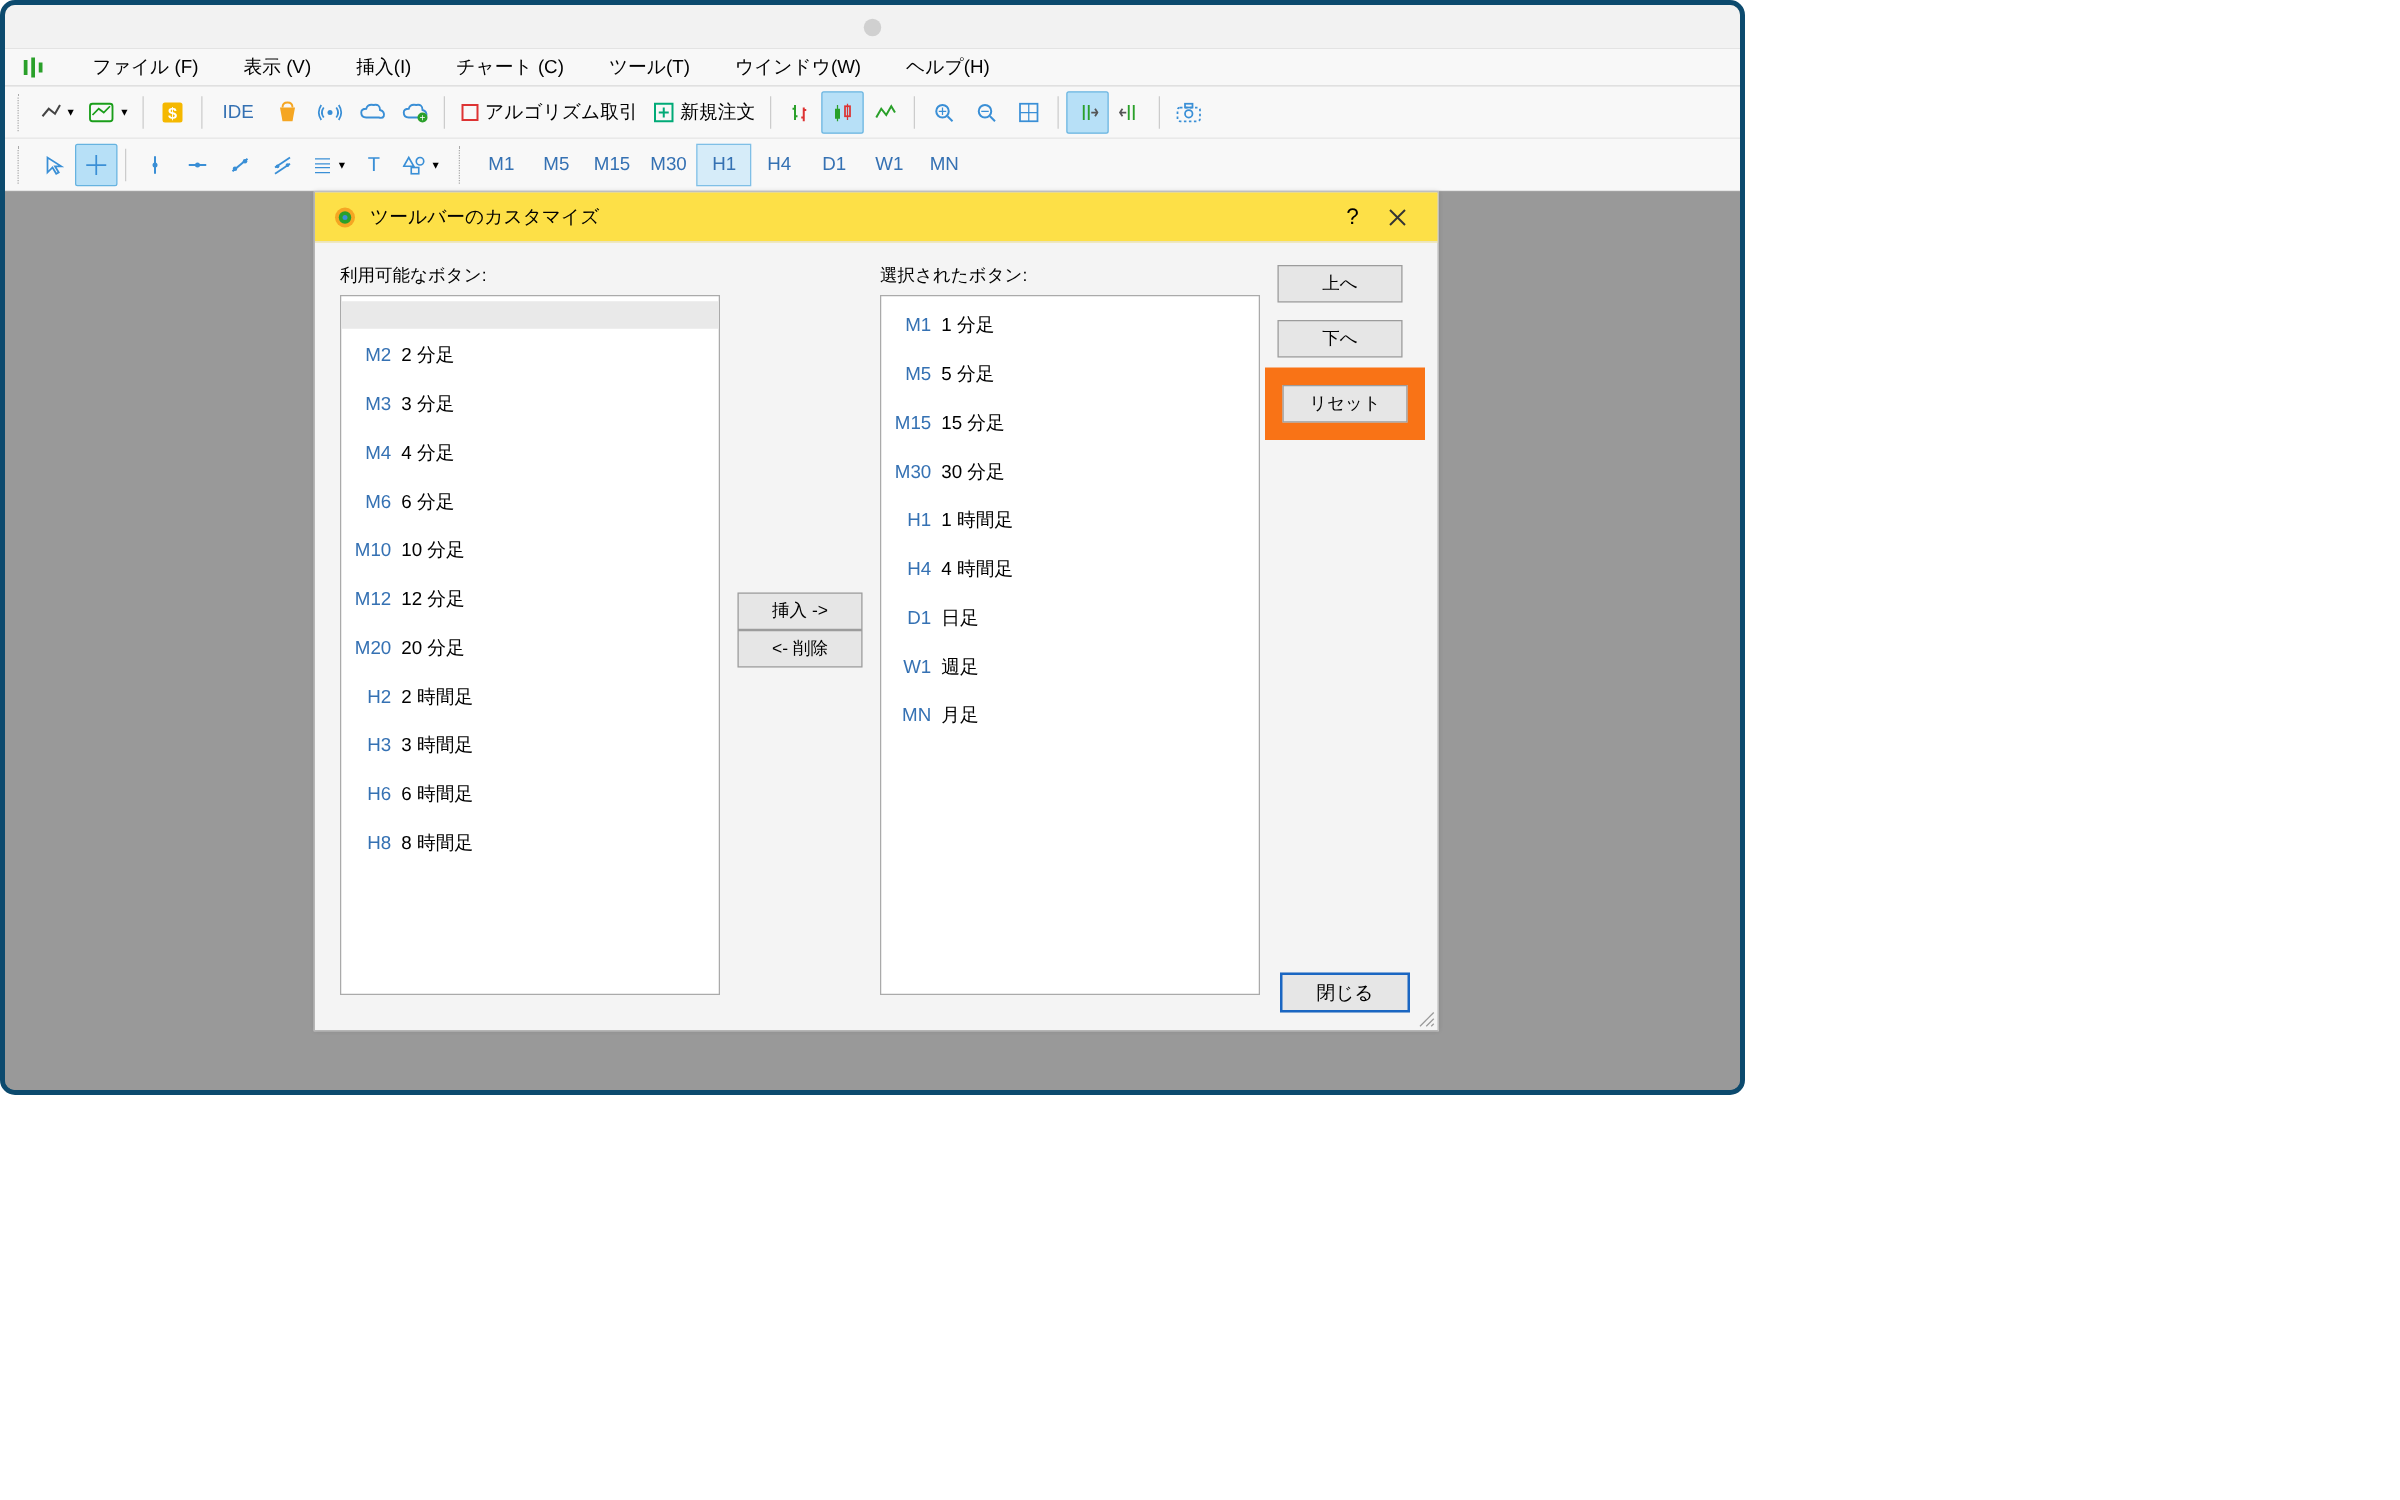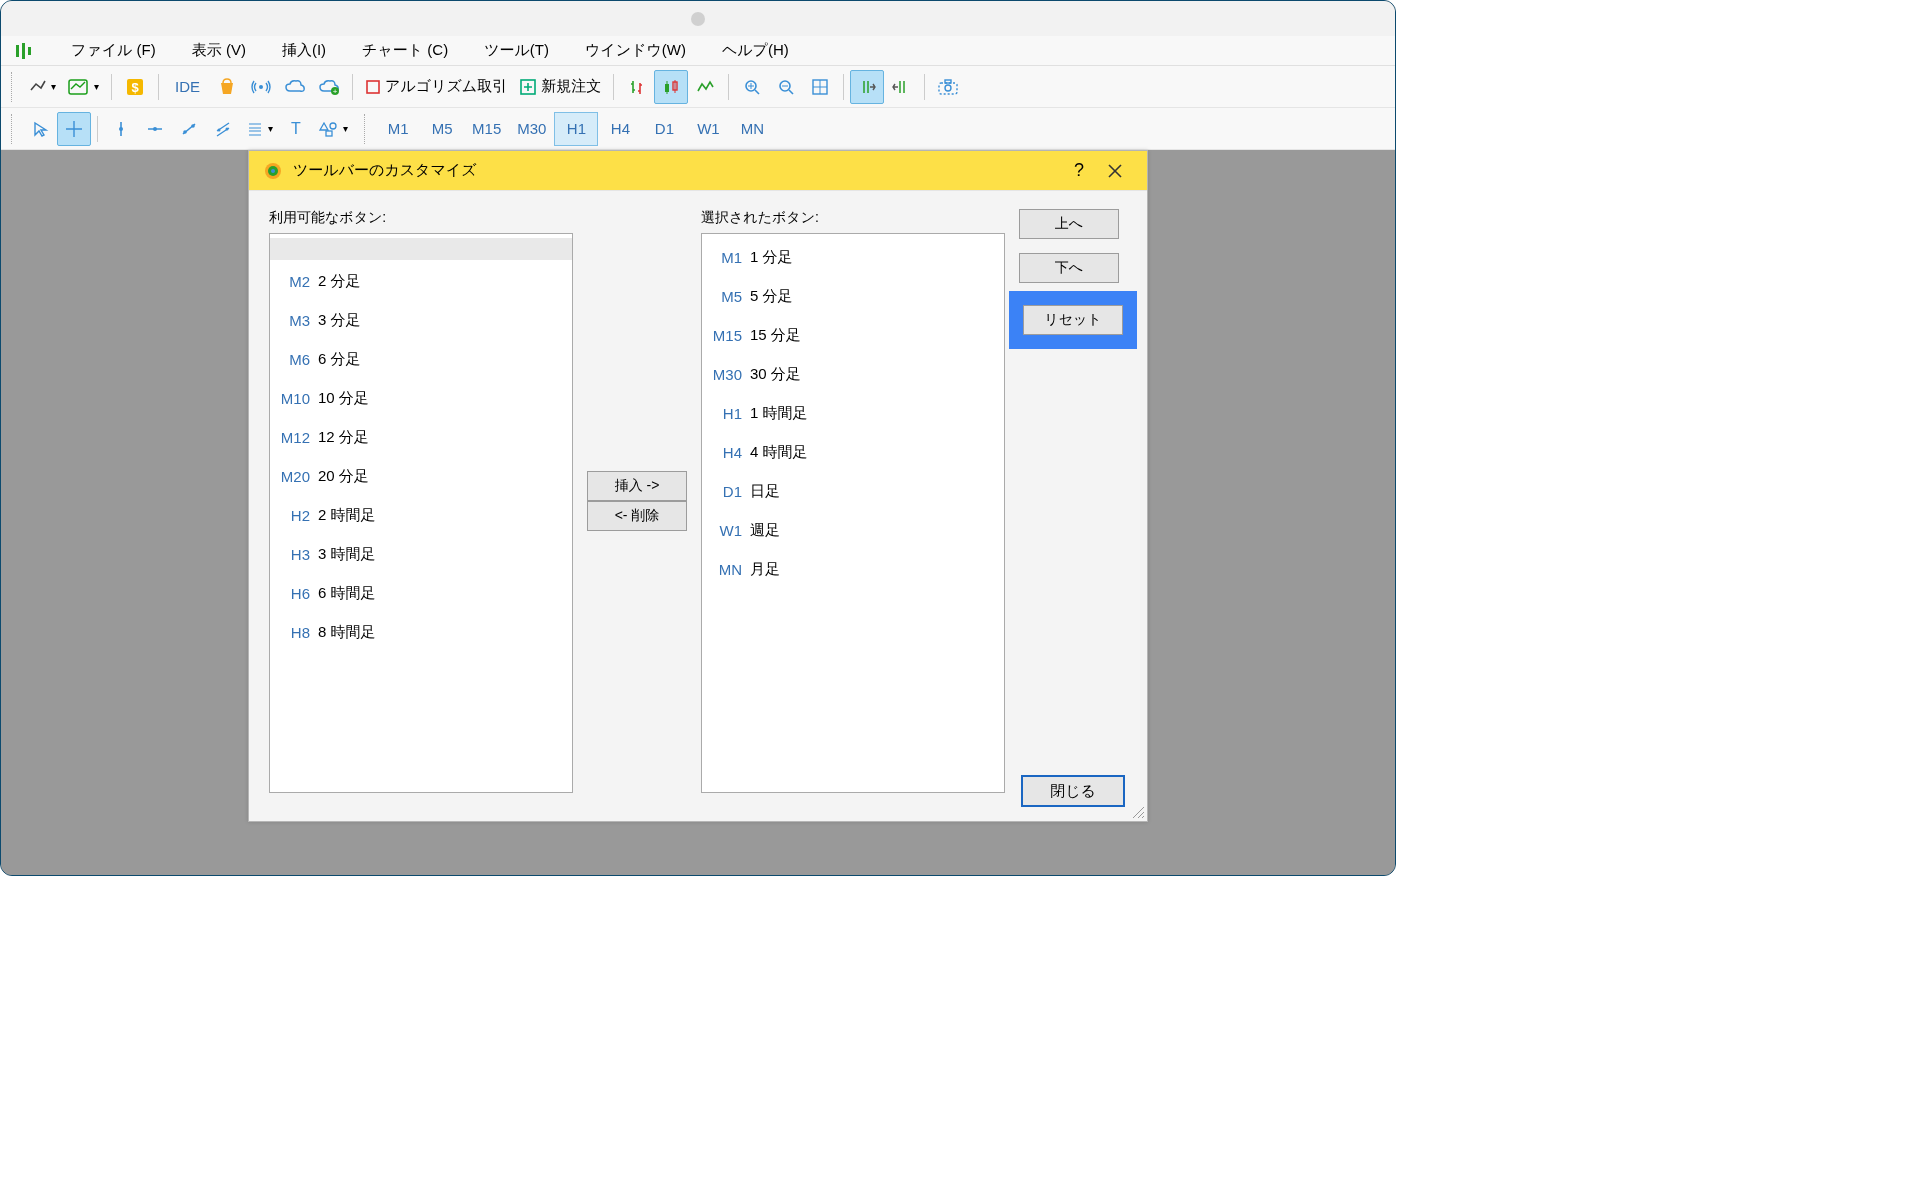--- a/index.html
+++ b/index.html
@@ -10,21 +10,21 @@
   width: 1396px;
   height: 876px;
   overflow: hidden;
   position: relative;
 }
 
 
 .window-frame {
   width: 100%;
   height: 100%;
-  border: 1px solid #0c4a6e;
+  border: 4px solid #0c4a6e;
   border-radius: 12px;
   background: #999;
   display: flex;
   flex-direction: column;
   overflow: hidden;
 }
 .titlebar {
   height: 35px;
   background: #f2f2f2;
   display: flex;
@@ -183,21 +183,21 @@
   background: #e6e6e6;
   border: 1px solid #9c9c9c;
   font-size: 14px;
   display: inline-flex;
   align-items: center;
   justify-content: center;
   cursor: pointer;
 }
 .btn-row { margin-bottom: 14px; display: flex; }
 .reset-highlight {
-  background: #3b82f6;
+  background: #f97316;
   padding: 14px 14px;
   margin: -6px -10px 0 -10px;
 }
 .dlg-footer {
   display: flex;
   justify-content: flex-end;
   padding: 0 22px 14px 11px;
   margin-top: -30px;
 }
 .btn-close {
@@ -490,20 +490,24 @@
             <div class="empty-row"></div>
           <div class="li">
                 <span class="li-code">M2</span>
                 <span class="li-label">2 分足</span>
               </div>
               <div class="li">
                 <span class="li-code">M3</span>
                 <span class="li-label">3 分足</span>
               </div>
               <div class="li">
+                <span class="li-code">M4</span>
+                <span class="li-label">4 分足</span>
+              </div>
+              <div class="li">
                 <span class="li-code">M6</span>
                 <span class="li-label">6 分足</span>
               </div>
               <div class="li">
                 <span class="li-code">M10</span>
                 <span class="li-label">10 分足</span>
               </div>
               <div class="li">
                 <span class="li-code">M12</span>
                 <span class="li-label">12 分足</span>

